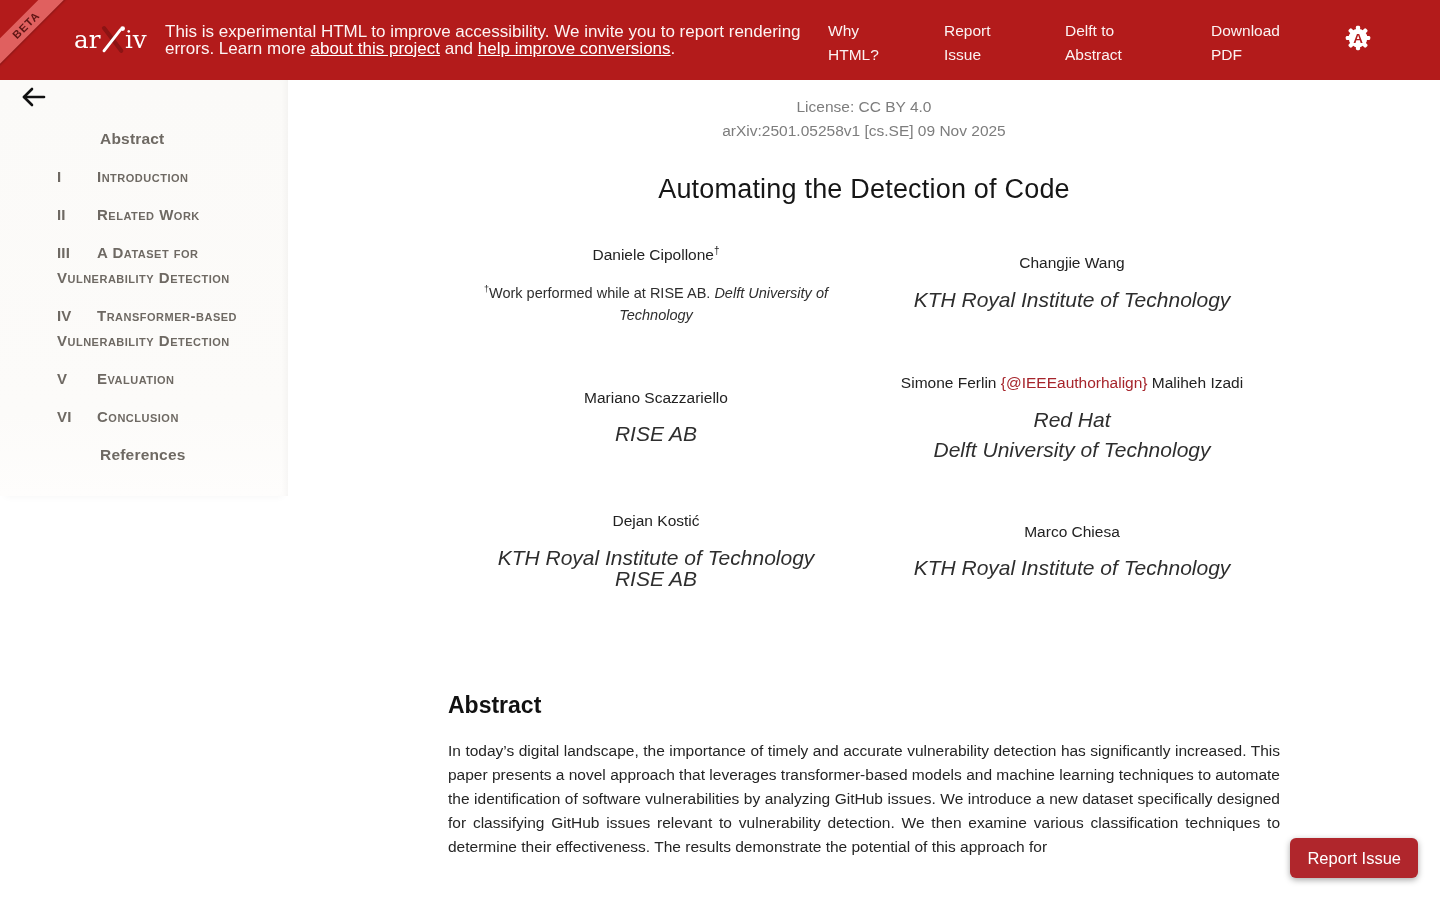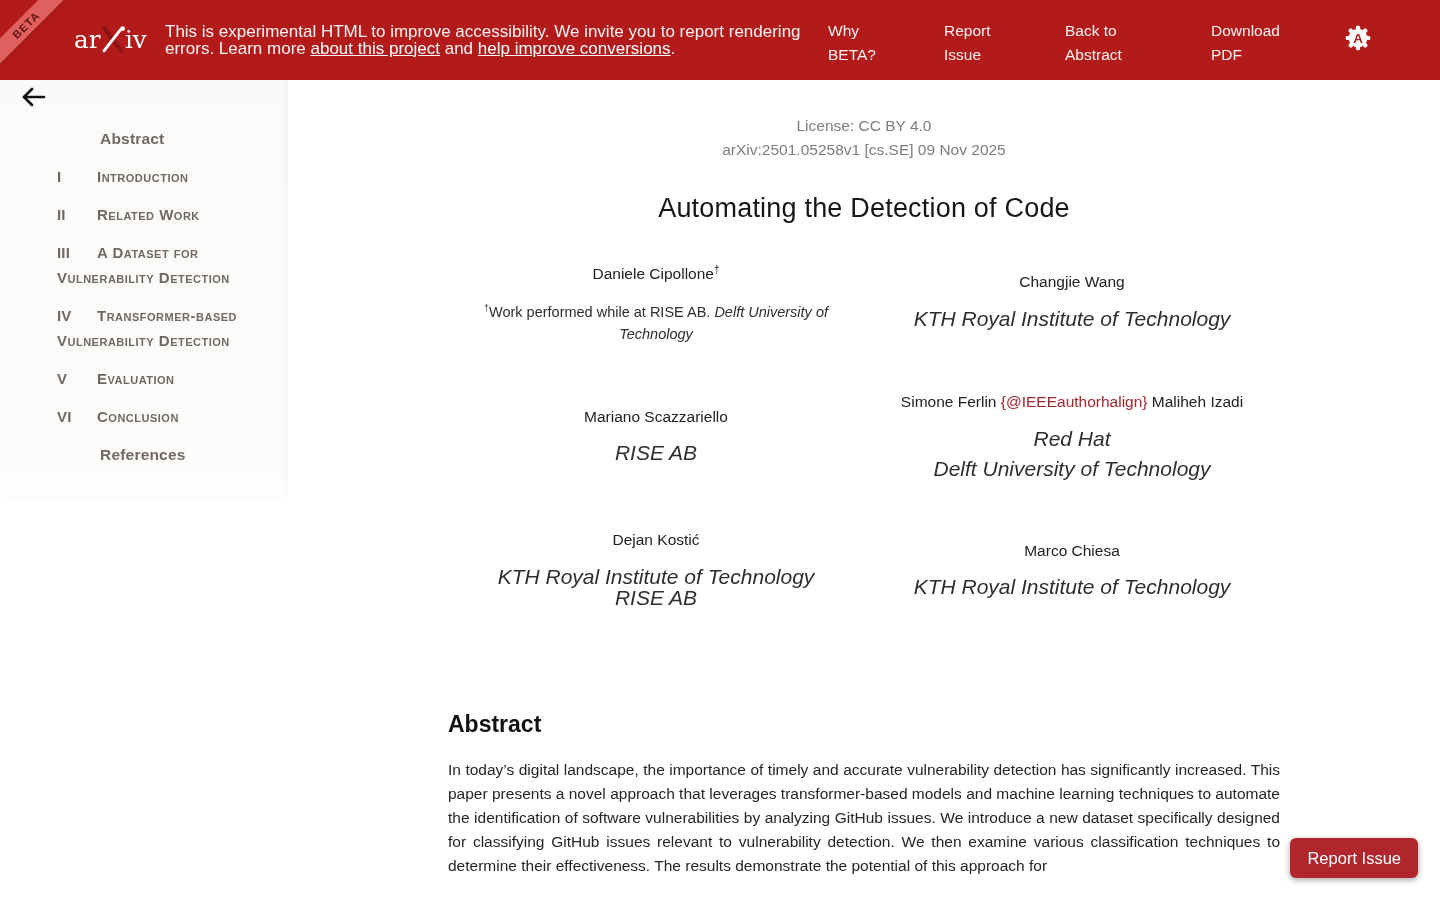--- a/index.html
+++ b/index.html
@@ -47,21 +47,21 @@
   .toc-item{font-size:15px;line-height:25px;font-weight:bold;
     margin-bottom:13px;cursor:pointer;letter-spacing:.2px;}
   .toc-item .toc-num{display:inline-block;width:40px;font-variant:small-caps;}
   .toc-item.sc .toc-label{font-variant:small-caps;letter-spacing:.5px;}
   .toc-item.plain{padding-left:43px;font-size:15.5px;}
 
   
   .main{position:absolute;top:80px;left:288px;width:1152px;height:820px;
     background:#fff;overflow:hidden;}
   .content{position:relative;width:832px;margin-left:160px;}
-  .meta{margin-top:34px;text-align:center;color:var(--meta-gray);
+  .meta{margin-top:15px;text-align:center;color:var(--meta-gray);
     font-size:15.5px;line-height:24px;}
   .meta .license{cursor:pointer;}
   .title{margin-top:30px;text-align:center;color:#161616;
     font-size:27px;line-height:33px;font-weight:500;letter-spacing:.2px;}
 
   .authors{position:relative;margin-top:33px;height:375px;}
   .acell{position:absolute;width:416px;text-align:center;}
   .acol1{left:0;} .acol2{left:416px;}
   .aname{font-size:15.5px;color:#222;}
   .aname sup{font-size:10px;}
@@ -94,23 +94,23 @@
       <line x1="51" y1="8" x2="33" y2="31" stroke="#ffffff" stroke-width="3.2" stroke-linecap="round"></line>
       <circle cx="53.5" cy="6.5" r="2.6" fill="#ffffff"></circle>
       <text x="56" y="28" font-family="'DejaVu Serif',serif" font-size="27" fill="#ffffff">iv</text>
     </svg>
   </div>
 
   <div class="banner">
     <span>This is experimental HTML to improve accessibility. We invite you to report rendering errors. Learn more </span><a>about this project</a><span> and </span><a>help improve conversions</a><span>.</span>
   </div>
 
-  <div class="nav-item nav-why">Why BETA?</div>
+  <div class="nav-item nav-why">Why HTML?</div>
   <div class="nav-item nav-report">Report Issue</div>
-  <div class="nav-item nav-back">Back to Abstract</div>
+  <div class="nav-item nav-back">Delft to Abstract</div>
   <div class="nav-item nav-download">Download PDF</div>
 
   <div class="gear">
     <svg width="28" height="28" viewBox="0 0 24 24">
       <g fill="#ffffff">
         <rect x="10.2" y="1.5" width="3.6" height="21" rx="1.2"></rect>
         <rect x="10.2" y="1.5" width="3.6" height="21" rx="1.2" transform="rotate(45 12 12)"></rect>
         <rect x="10.2" y="1.5" width="3.6" height="21" rx="1.2" transform="rotate(90 12 12)"></rect>
         <rect x="10.2" y="1.5" width="3.6" height="21" rx="1.2" transform="rotate(135 12 12)"></rect>
         <circle cx="12" cy="12" r="8"></circle>

